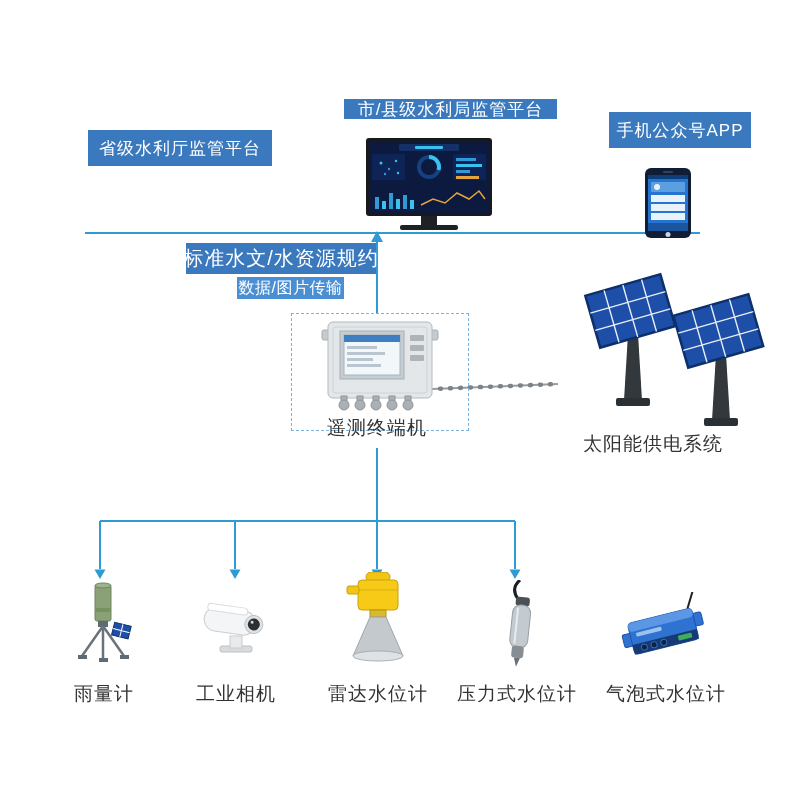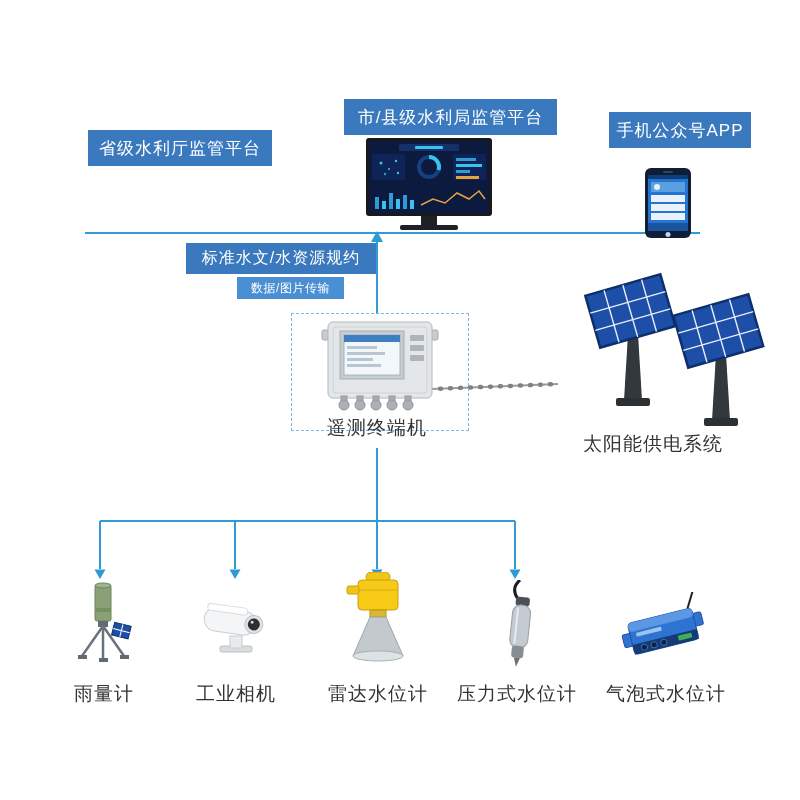--- a/index.html
+++ b/index.html
@@ -7,21 +7,21 @@
   .canvas {
     position:relative; width:800px; height:800px; background:#ffffff;
     font-family:"Liberation Sans", sans-serif; overflow:hidden;
   }
   .connectors { position:absolute; left:0; top:0; width:800px; height:800px; }
   .label-box {
     position:absolute; background:#3a79bd; color:#ffffff;
     display:flex; align-items:center; justify-content:center;
     font-size:17px; letter-spacing:1px; white-space:nowrap;
   }
-  .label-box.small { font-size:12px; background:#4a8fd3; letter-spacing:0.5px; }
+  .label-box.small { font-size:16px; background:#4a8fd3; letter-spacing:0.5px; }
   .caption {
     position:absolute; width:160px; color:#333333; font-size:19px;
     text-align:center; letter-spacing:1px; white-space:nowrap;
   }
   .dashed-box { position:absolute; border:1px dashed #7cb4e2; }
 
   
   .monitor { position:absolute; left:366px; top:138px; width:126px; }
   .monitor-screen {
     width:126px; height:78px; background:#0b1a3e;
@@ -58,21 +58,21 @@
       <polygon points="377,579 371.5,569.5 382.5,569.5"></polygon>
       <polygon points="515,579 509.5,569.5 520.5,569.5"></polygon>
     </g>
     <g>
       <line x1="432" y1="389" x2="558" y2="384" stroke="#979ca1" stroke-width="2"></line>
       <line x1="440" y1="388.7" x2="556" y2="384.1" stroke="#7d8287" stroke-width="4.5" stroke-linecap="round" stroke-dasharray="1,9"></line>
     </g>
   </svg>
 
   <div class="label-box" style="left:88px; top:130px; width:184px; height:36px;">省级水利厅监管平台</div>
-  <div class="label-box" style="left:344px; top:99px; width:213px; height:36px;">市/县级水利局监管平台</div>
+  <div class="label-box" style="left:344px; top:99px; width:213px; height:20px;">市/县级水利局监管平台</div>
   <div class="label-box" style="left:609px; top:112px; width:142px; height:36px;">手机公众号APP</div>
 
   <div class="monitor">
     <div class="monitor-screen">
       <svg width="120" height="72" viewBox="0 0 120 72">
         <rect width="120" height="72" fill="#0b1a3e"></rect>
         <rect x="30" y="3" width="60" height="7" rx="1" fill="#143068"></rect>
         <rect x="46" y="5" width="28" height="3" rx="1" fill="#39c2f0"></rect>
         <rect x="3" y="13" width="33" height="26" rx="1" fill="#0e2456"></rect>
         <circle cx="12" cy="22" r="1.5" fill="#39c2f0"></circle>
@@ -109,21 +109,21 @@
       <circle cx="12" cy="19" r="3" fill="#e9f1fa"></circle>
       <rect x="6" y="27" width="34" height="7" fill="#e9f1fa"></rect>
       <rect x="6" y="36" width="34" height="7" fill="#e9f1fa"></rect>
       <rect x="6" y="45" width="34" height="7" fill="#e9f1fa"></rect>
       <rect x="3" y="55" width="40" height="8" fill="#1a56a0"></rect>
       <circle cx="23" cy="66.5" r="2.5" fill="#cbd5e2"></circle>
       <rect x="18" y="3" width="10" height="2" rx="1" fill="#33415c"></rect>
     </svg>
   </div>
 
-  <div class="label-box" style="left:186px; top:243px; width:190px; height:31px; font-size:16px;">标准水文/水资源规约</div>
+  <div class="label-box" style="left:186px; top:243px; width:190px; height:31px; font-size:20px;">标准水文/水资源规约</div>
   <div class="label-box small" style="left:237px; top:277px; width:107px; height:22px;">数据/图片传输</div>
 
   <div class="dashed-box" style="left:291px; top:313px; width:178px; height:118px;"></div>
 
   <div class="rtu-device">
     <svg width="120" height="92" viewBox="0 0 120 92">
       <rect x="2" y="10" width="10" height="10" rx="2" fill="#c6cbcf" stroke="#a7adb1"></rect>
       <rect x="108" y="10" width="10" height="10" rx="2" fill="#c6cbcf" stroke="#a7adb1"></rect>
       <rect x="8" y="2" width="104" height="76" rx="5" fill="#e3e7e9" stroke="#b3b9bd"></rect>
       <rect x="13" y="7" width="94" height="66" rx="3" fill="none" stroke="#cdd2d5"></rect>

